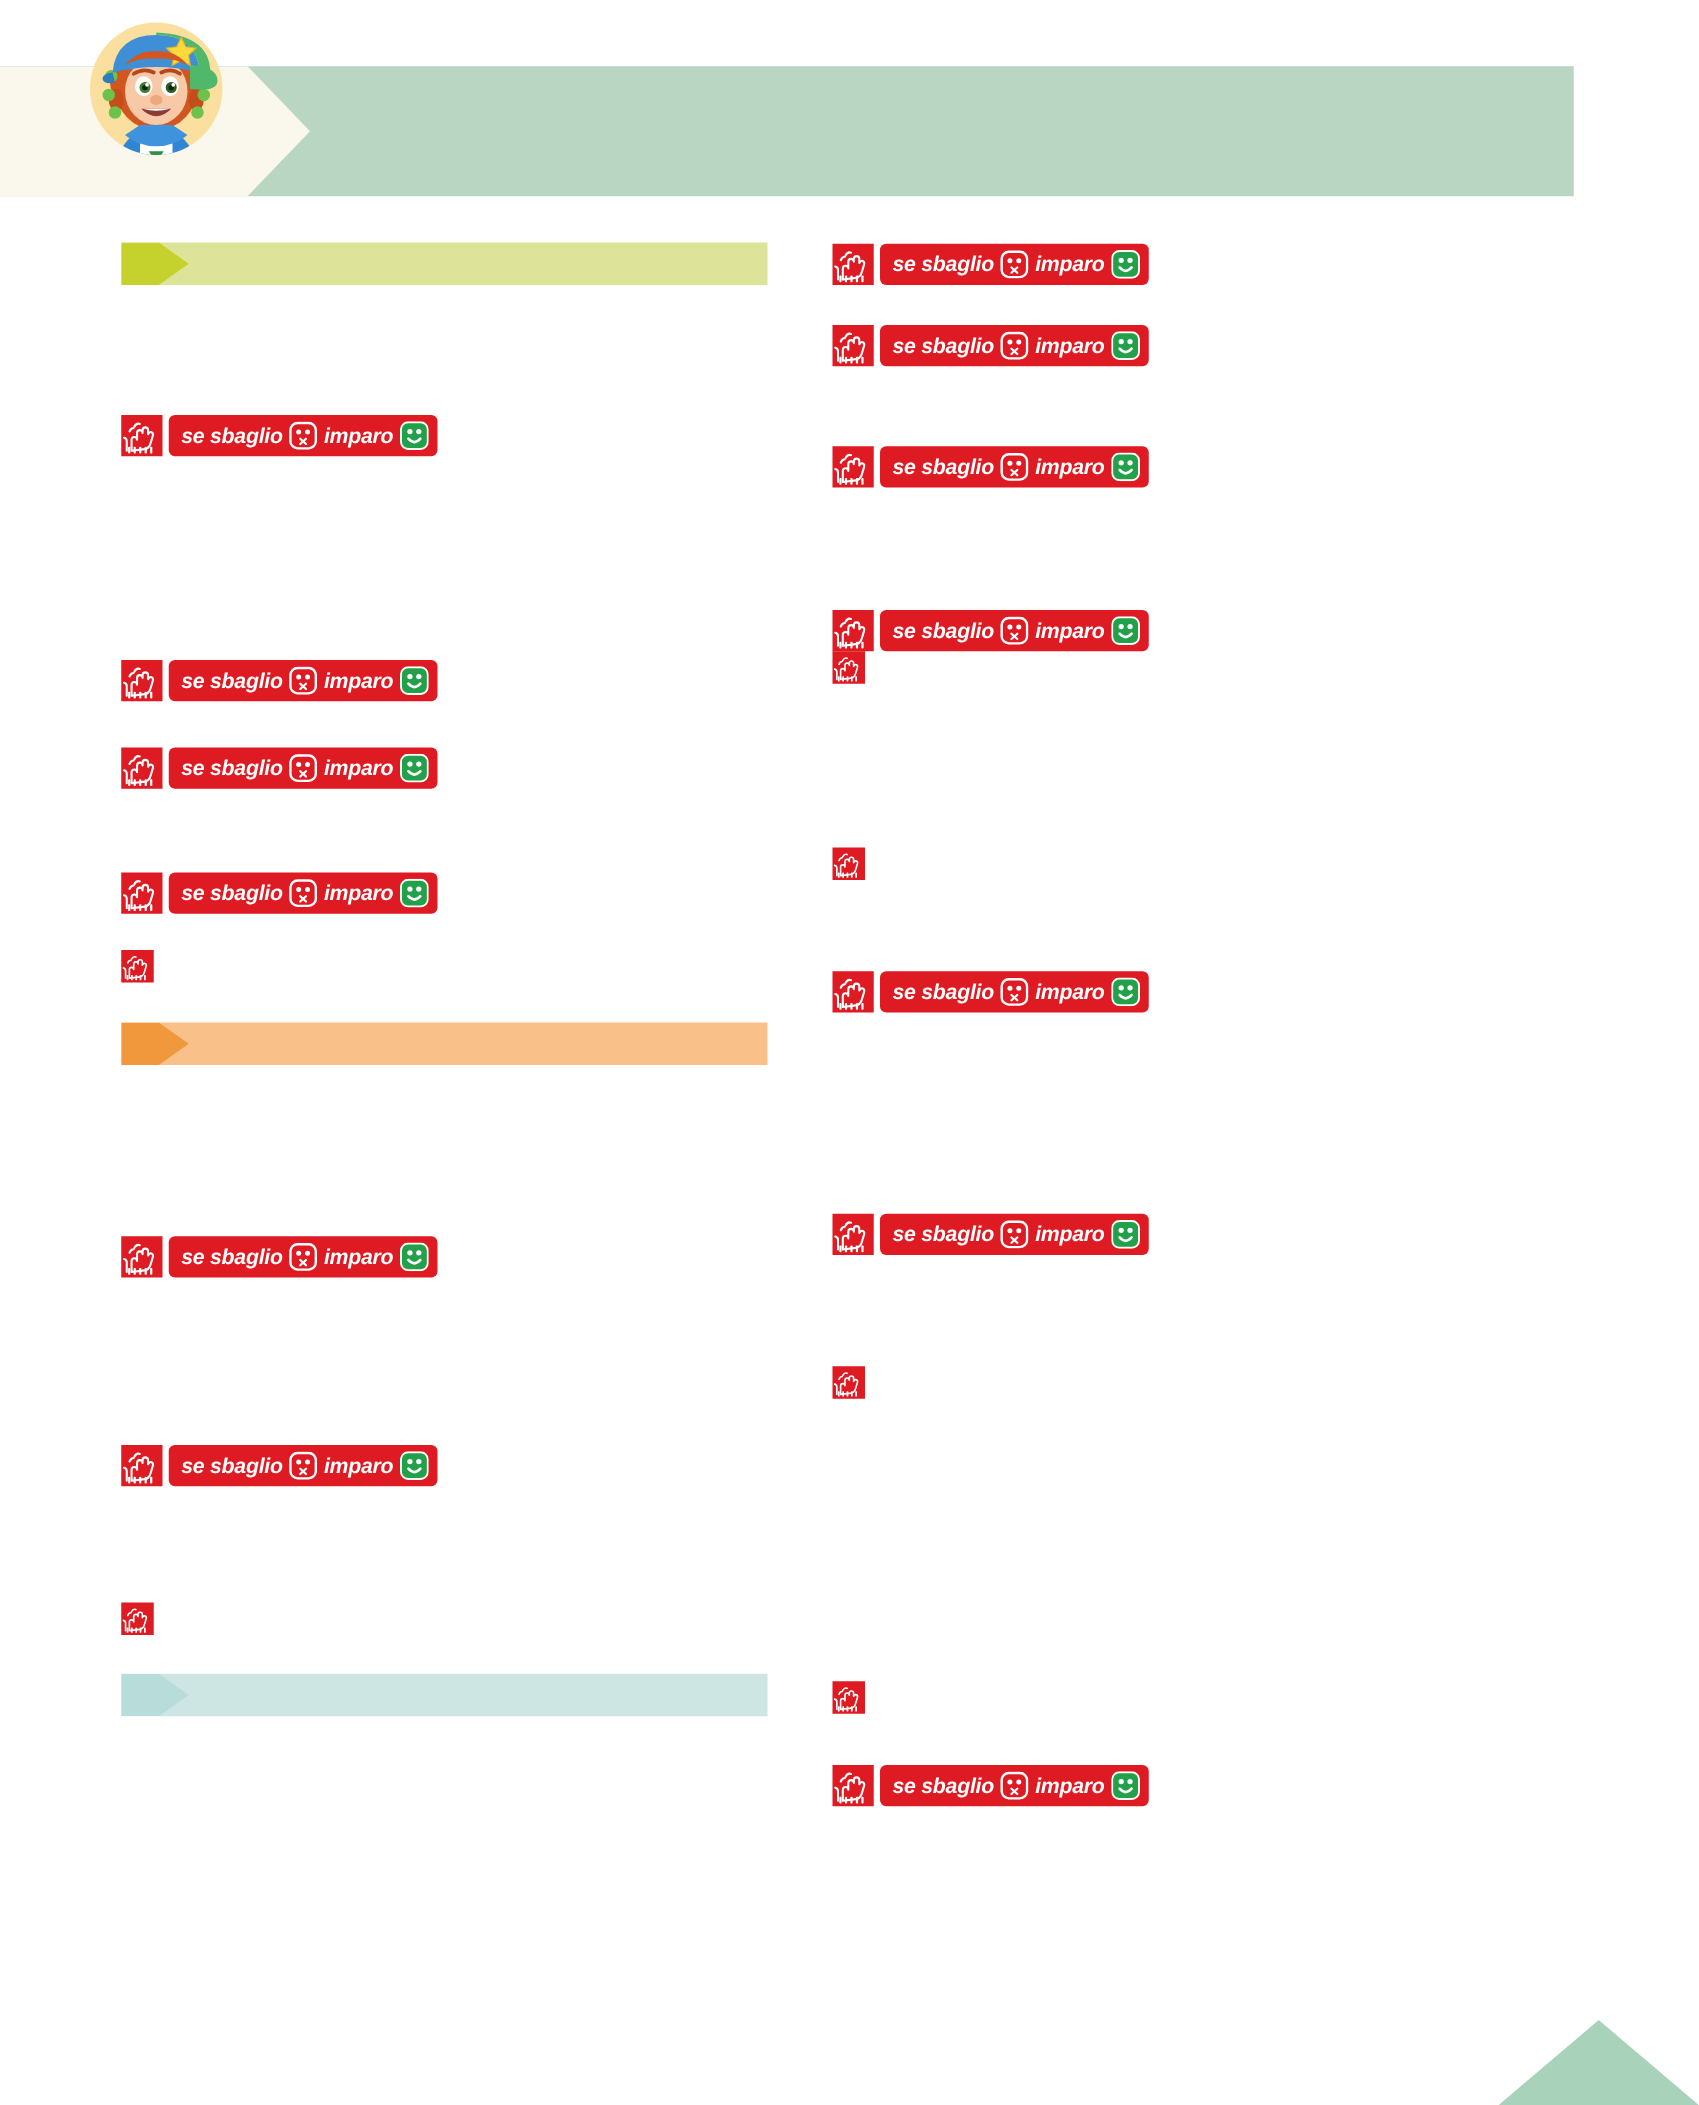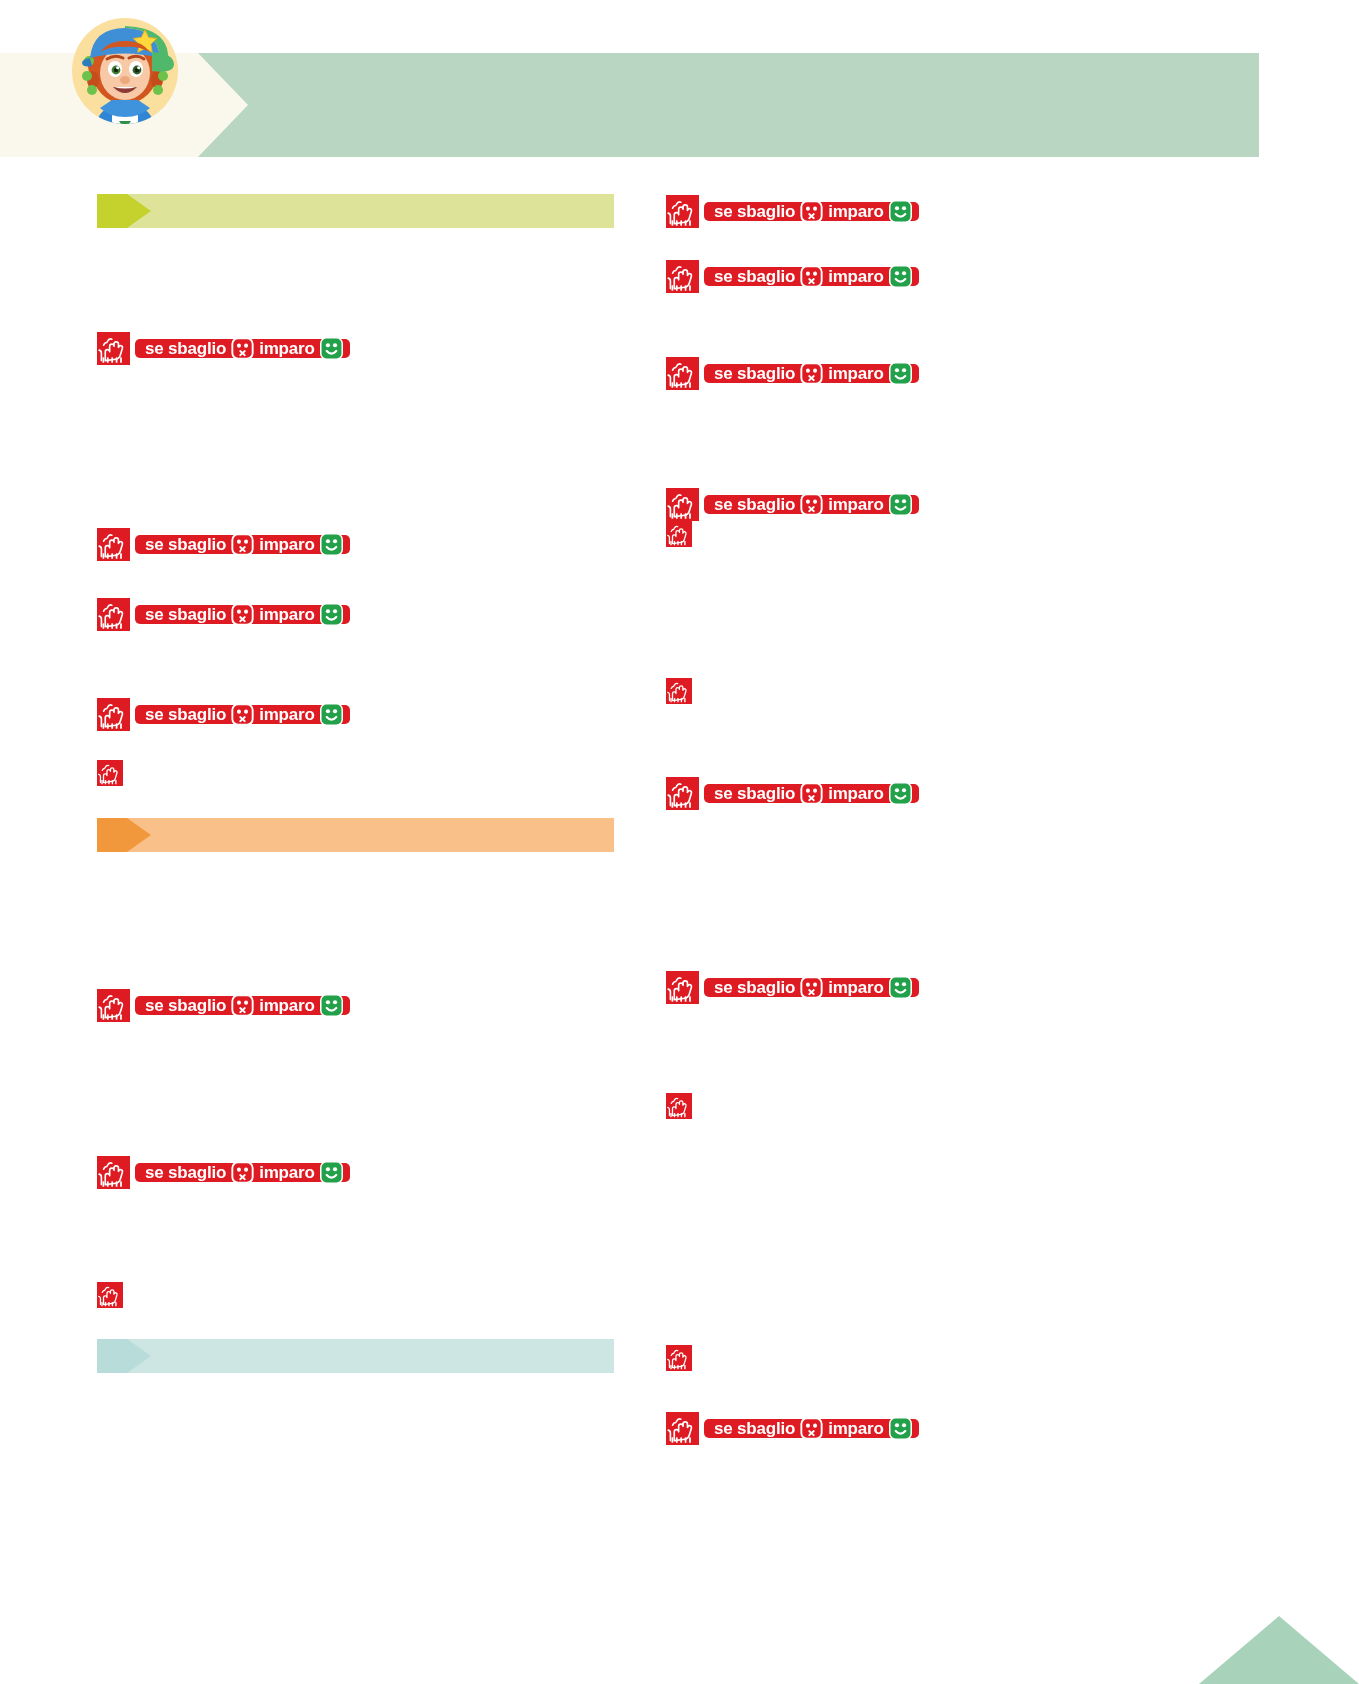--- a/index.html
+++ b/index.html
@@ -85,21 +85,21 @@
   }
   .face{
     width:21px;height:21px;
     flex:0 0 auto;
   }
   .face svg{display:block;}
 
   
   .badge.lg{height:33px;}
   .badge.lg .hands-chip{width:33px;height:33px;}
-  .badge.lg .badge-pill{height:19px;}
+  .badge.lg .badge-pill{height:33px;font-style:italic;}
   .badge.lg .badge-txt{font-size:17px;}
   .badge.lg .face{width:23px;height:23px;}
 
   
   .lone-chip{
     position:absolute;
     width:30px;height:30px;
     background:#de1a22;
     display:flex;align-items:center;justify-content:center;
   }

